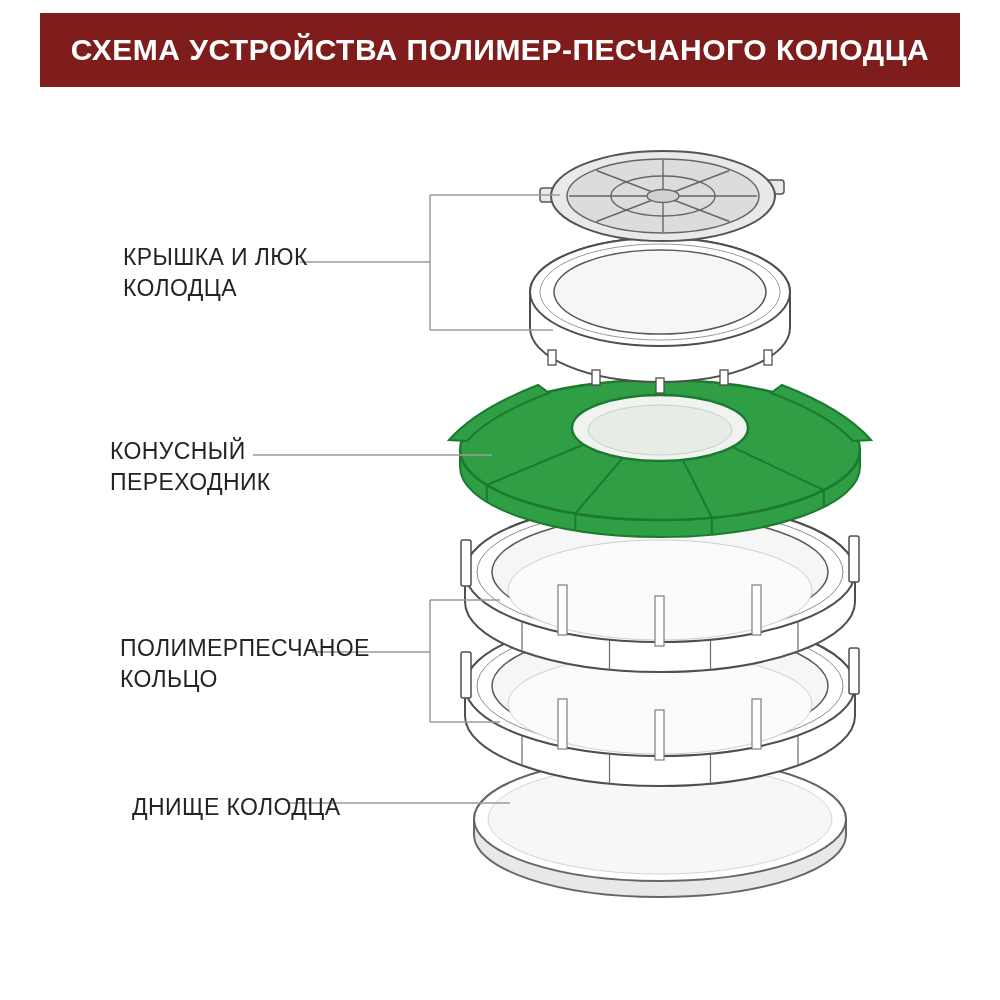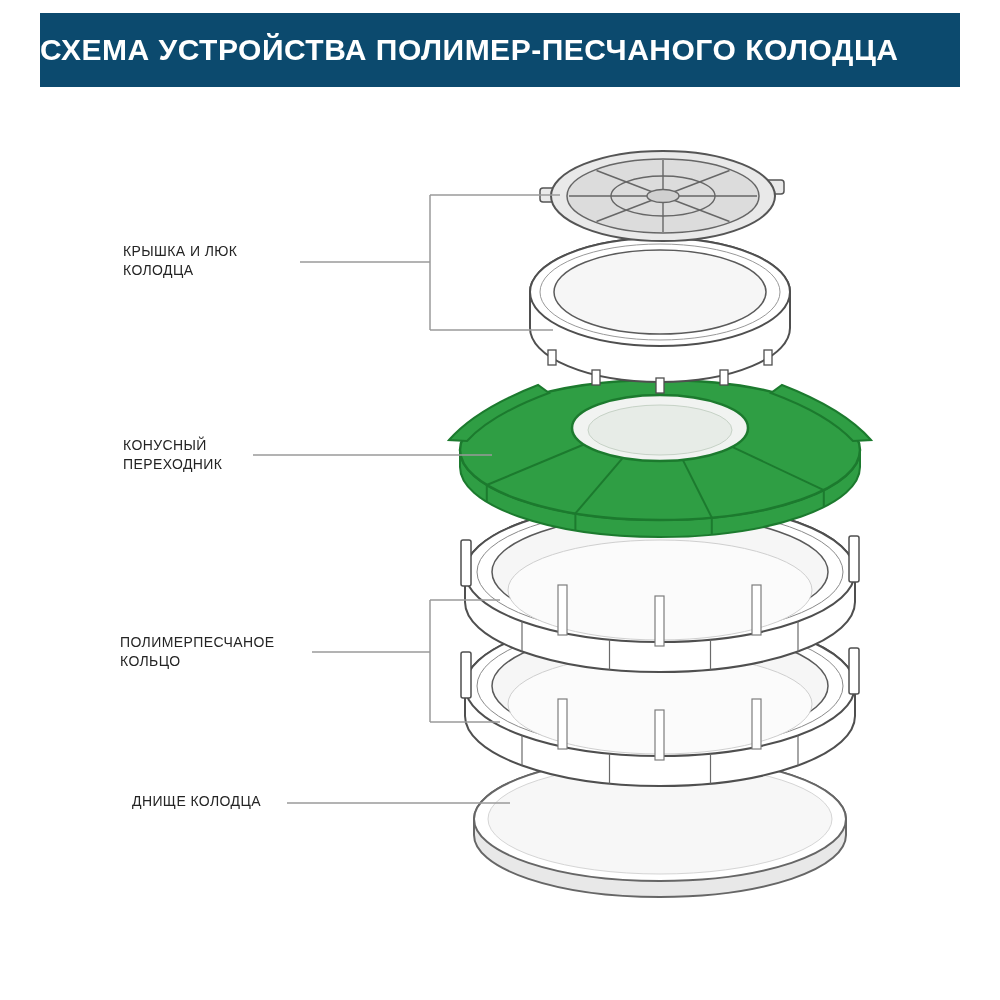--- a/index.html
+++ b/index.html
@@ -11,49 +11,49 @@
     font-family: "Liberation Sans", sans-serif;
     position: relative;
     overflow: hidden;
   }
   .banner {
     position: absolute;
     left: 40px;
     top: 13px;
     width: 920px;
     height: 74px;
-    background: #0c4a6e;
+    background: #7f1d1d;
     color: #ffffff;
     display: flex;
     align-items: center;
-    justify-content: flex-start;
+    justify-content: center;
     font-size: 30px;
     font-weight: 700;
     letter-spacing: 0.5px;
     text-align: center;
   }
   .diagram-svg {
     position: absolute;
     left: 0;
     top: 0;
     width: 1000px;
     height: 1000px;
   }
   .part-label {
     position: absolute;
     color: #242424;
-    font-size: 14px;
+    font-size: 23px;
     font-weight: 500;
     letter-spacing: 0.4px;
     line-height: 1.35;
     white-space: pre-line;
     text-transform: uppercase;
   }
   .lbl-cover  { left: 123px; top: 242px; }
-  .lbl-cone   { left: 123px; top: 436px; }
+  .lbl-cone   { left: 110px; top: 436px; }
   .lbl-ring   { left: 120px; top: 633px; }
   .lbl-bottom { left: 132px; top: 792px; }
 </style>
 </head>
 <body>
 
 <div class="banner">
   <span>СХЕМА УСТРОЙСТВА ПОЛИМЕР-ПЕСЧАНОГО КОЛОДЦА</span>
 </div>
 

